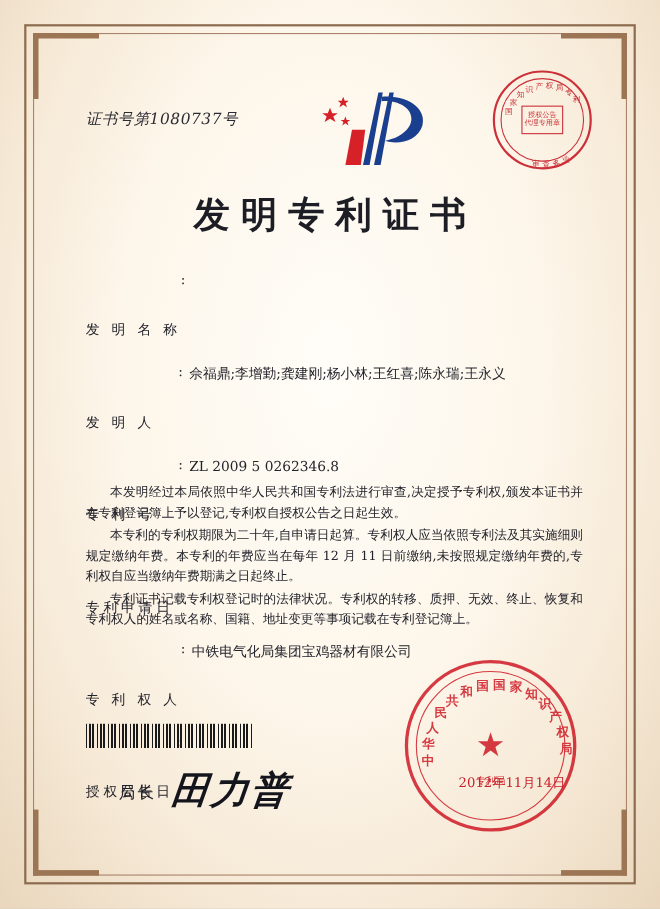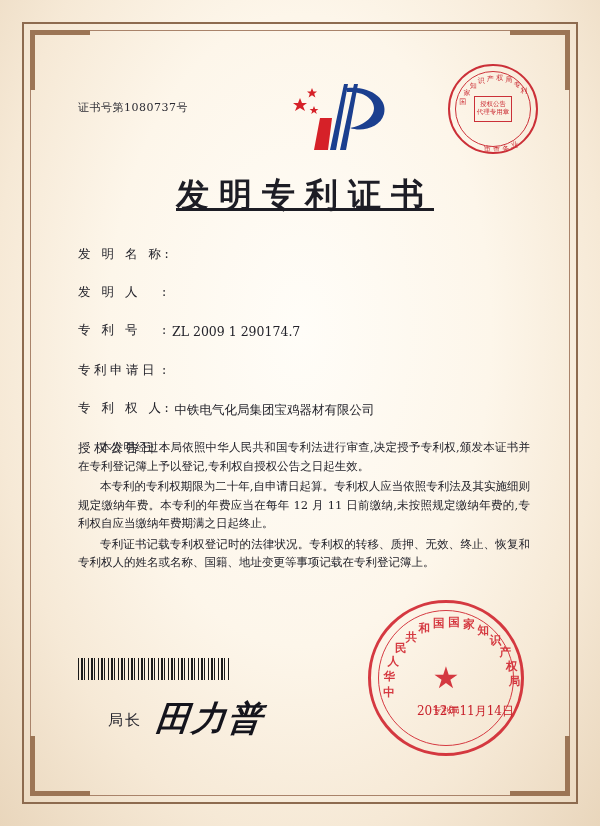--- a/index.html
+++ b/index.html
@@ -36,39 +36,38 @@
   .corner.bl{left:30px;bottom:30px;border-left-width:5px;border-bottom-width:5px;}
   .corner.br{right:30px;bottom:30px;border-right-width:5px;border-bottom-width:5px;}
 
   .content{
     position:absolute;left:48px;top:48px;right:48px;bottom:48px;
   }
 
   .cert-no{
     position:absolute;left:30px;top:52px;
     font-family:"DejaVu Serif","Liberation Serif",serif;
-    font-size:11px;color:#2b2b33;letter-spacing:.5px;
+    font-size:14px;color:#2b2b33;letter-spacing:.5px;font-style:italic;
   }
 
   
   .logo{
     position:absolute;left:236px;top:30px;width:110px;height:78px;
   }
   .logo svg{display:block;}
 
   .title{
     position:absolute;left:0;right:0;top:125px;
     text-align:center;
     font-family:"DejaVu Serif","Liberation Serif",serif;
     font-weight:bold;
     font-size:33px;
     letter-spacing:10px;
     color:#1d1d25;
     text-indent:10px;
-    text-decoration:underline;
   }
 
   
   .stamp-top{
     position:absolute;right:14px;top:16px;width:86px;height:86px;
     border-radius:50%;
     border:2px solid #c8202a;
     color:#c8202a;
     opacity:.92;
   }
@@ -97,20 +96,21 @@
   .fields{
     position:absolute;left:30px;right:20px;top:198px;
     font-family:"DejaVu Serif","Liberation Serif",serif;
     font-size:12.5px;color:#23232b;
   }
   .row{margin-bottom:21px;display:flex;align-items:flex-start;}
   .row .label{
     flex:0 0 84px;
     letter-spacing:3.5px;
     white-space:nowrap;
+    margin-top:46px;
   }
   .row .colon{flex:0 0 10px;}
   .row .value{flex:1 1 auto;line-height:19px;}
   .row .value .line2{display:block;padding-left:26px;}
 
   
   .body-text{
     position:absolute;left:30px;right:22px;top:390px;
     font-family:"DejaVu Serif","Liberation Serif",serif;
     font-size:11.5px;line-height:18.5px;color:#23232b;
@@ -232,27 +232,28 @@
 
       <div class="row">
         <span class="label">发 明 名 称</span>
         <span class="colon">:</span>
       </div>
 
       <div class="row">
         <span class="label">发  明  人</span>
         <span class="colon">:</span>
         <span class="value">
+          <span>佘福鼎;李增勤;龚建刚;杨小林;王红喜;陈永瑞;王永义</span>
         </span>
       </div>
 
       <div class="row">
         <span class="label">专  利  号</span>
         <span class="colon">:</span>
-        <span class="value">ZL 2009 1 290174.7</span>
+        <span class="value">ZL 2009 5 0262346.8</span>
       </div>
 
       <div class="row">
         <span class="label">专利申请日</span>
         <span class="colon">:</span>
       </div>
 
       <div class="row">
         <span class="label">专 利 权 人</span>
         <span class="colon">:</span>

